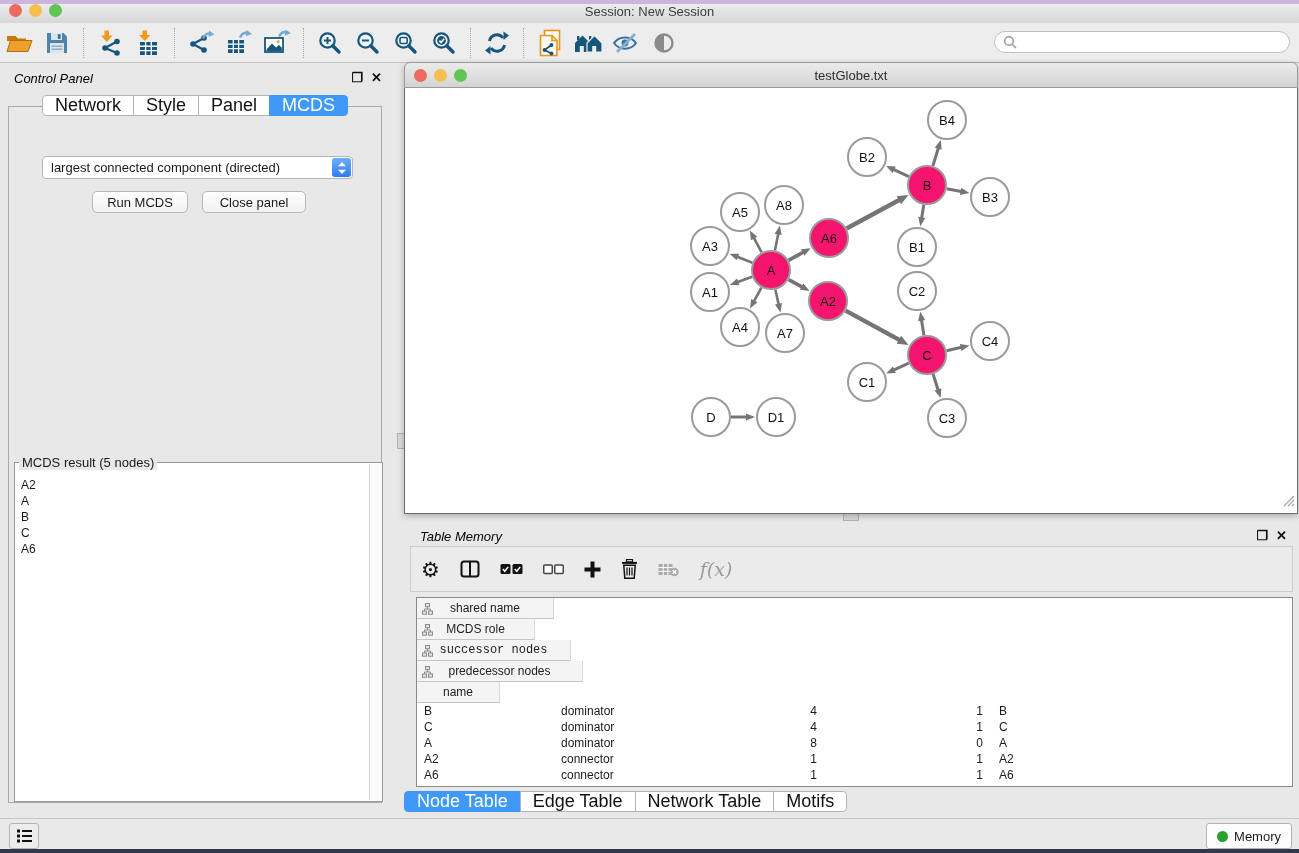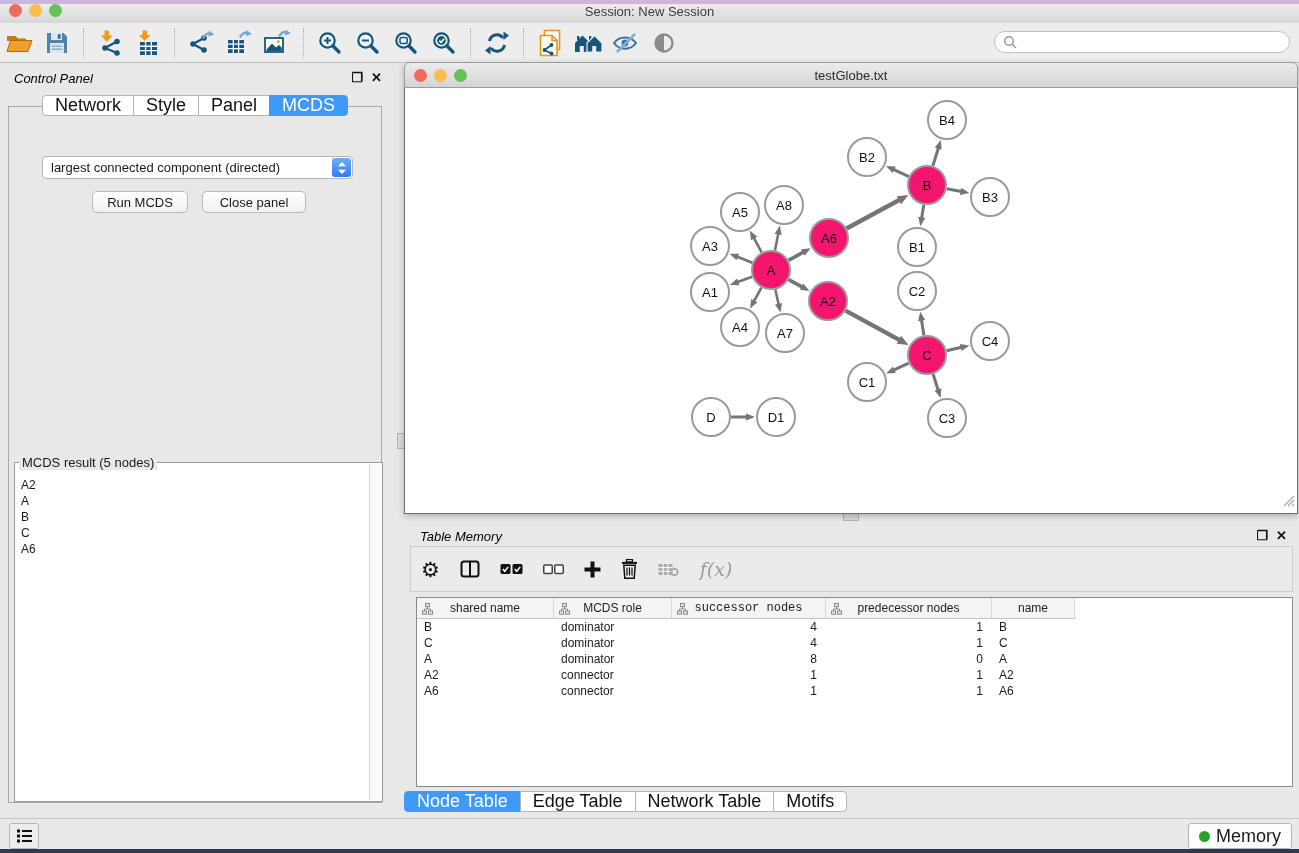--- a/index.html
+++ b/index.html
@@ -67,34 +67,34 @@
 
   
   #table-panel{position:absolute;left:404px;top:520px;width:895px;height:298px;}
   #tp-toolbar{position:absolute;left:6px;top:26px;width:883px;height:46px;background:#EBEBEB;
               border:1px solid #cccccc;box-sizing:border-box;display:flex;align-items:center;}
   .tpbtn{display:flex;align-items:center;justify-content:center;margin:0 10px;}
   .gear-glyph{font-size:21px;line-height:21px;color:#141414;}
   .fx{font-family:"DejaVu Serif",serif;font-style:italic;font-size:19px;color:#9a9a9a;}
   #tbl{position:absolute;left:12px;top:77px;width:877px;height:190px;background:#fff;border:1px solid #8a8a8a;
        box-sizing:border-box;overflow:hidden;}
-  #tbl-head{display:inline-flex;}
+  #tbl-head{display:inline-flex;flex-direction:column;}
   .th{height:21px;background:#f4f4f4;border-right:1px solid #d8d8d8;border-bottom:1px solid #c6c6c6;
       display:flex;align-items:center;justify-content:center;position:relative;font-size:12px;color:#222;box-sizing:border-box;}
   .th .hicon{position:absolute;left:5px;top:5px;}
   .tr{height:16px;display:flex;font-size:12px;align-items:center;}
   .td{box-sizing:border-box;white-space:nowrap;overflow:hidden;}
   #tp-tabs{position:absolute;left:0;top:271px;width:100%;display:flex;justify-content:flex-start;}
 
   
   #statusbar{position:absolute;left:0;top:818px;width:100%;height:31px;background:#E9E9E9;border-top:1px solid #c6c6c6;}
   #status-list-btn{position:absolute;left:9px;top:4px;width:28px;height:24px;background:#ededed;border:1px solid #b4b4b4;
                    border-radius:3px;display:flex;align-items:center;justify-content:center;}
   #memory-btn{position:absolute;right:7px;top:4px;height:24px;padding:0 10px;background:#fdfdfd;border:1px solid #b4b4b4;
-              border-radius:3px;display:flex;align-items:center;font-size:18px;gap:6px;}
+              border-radius:3px;display:flex;align-items:center;font-size:13px;gap:6px;}
   #memory-dot{width:11px;height:11px;border-radius:50%;background:#28A02C;}
   #bottom-strip{position:absolute;left:0;top:849px;width:100%;height:4px;background:#2E3A4C;}
 </style>
 </head>
 <body>
 
 <div id="app">
 
   <div id="top-strip"></div>
 

